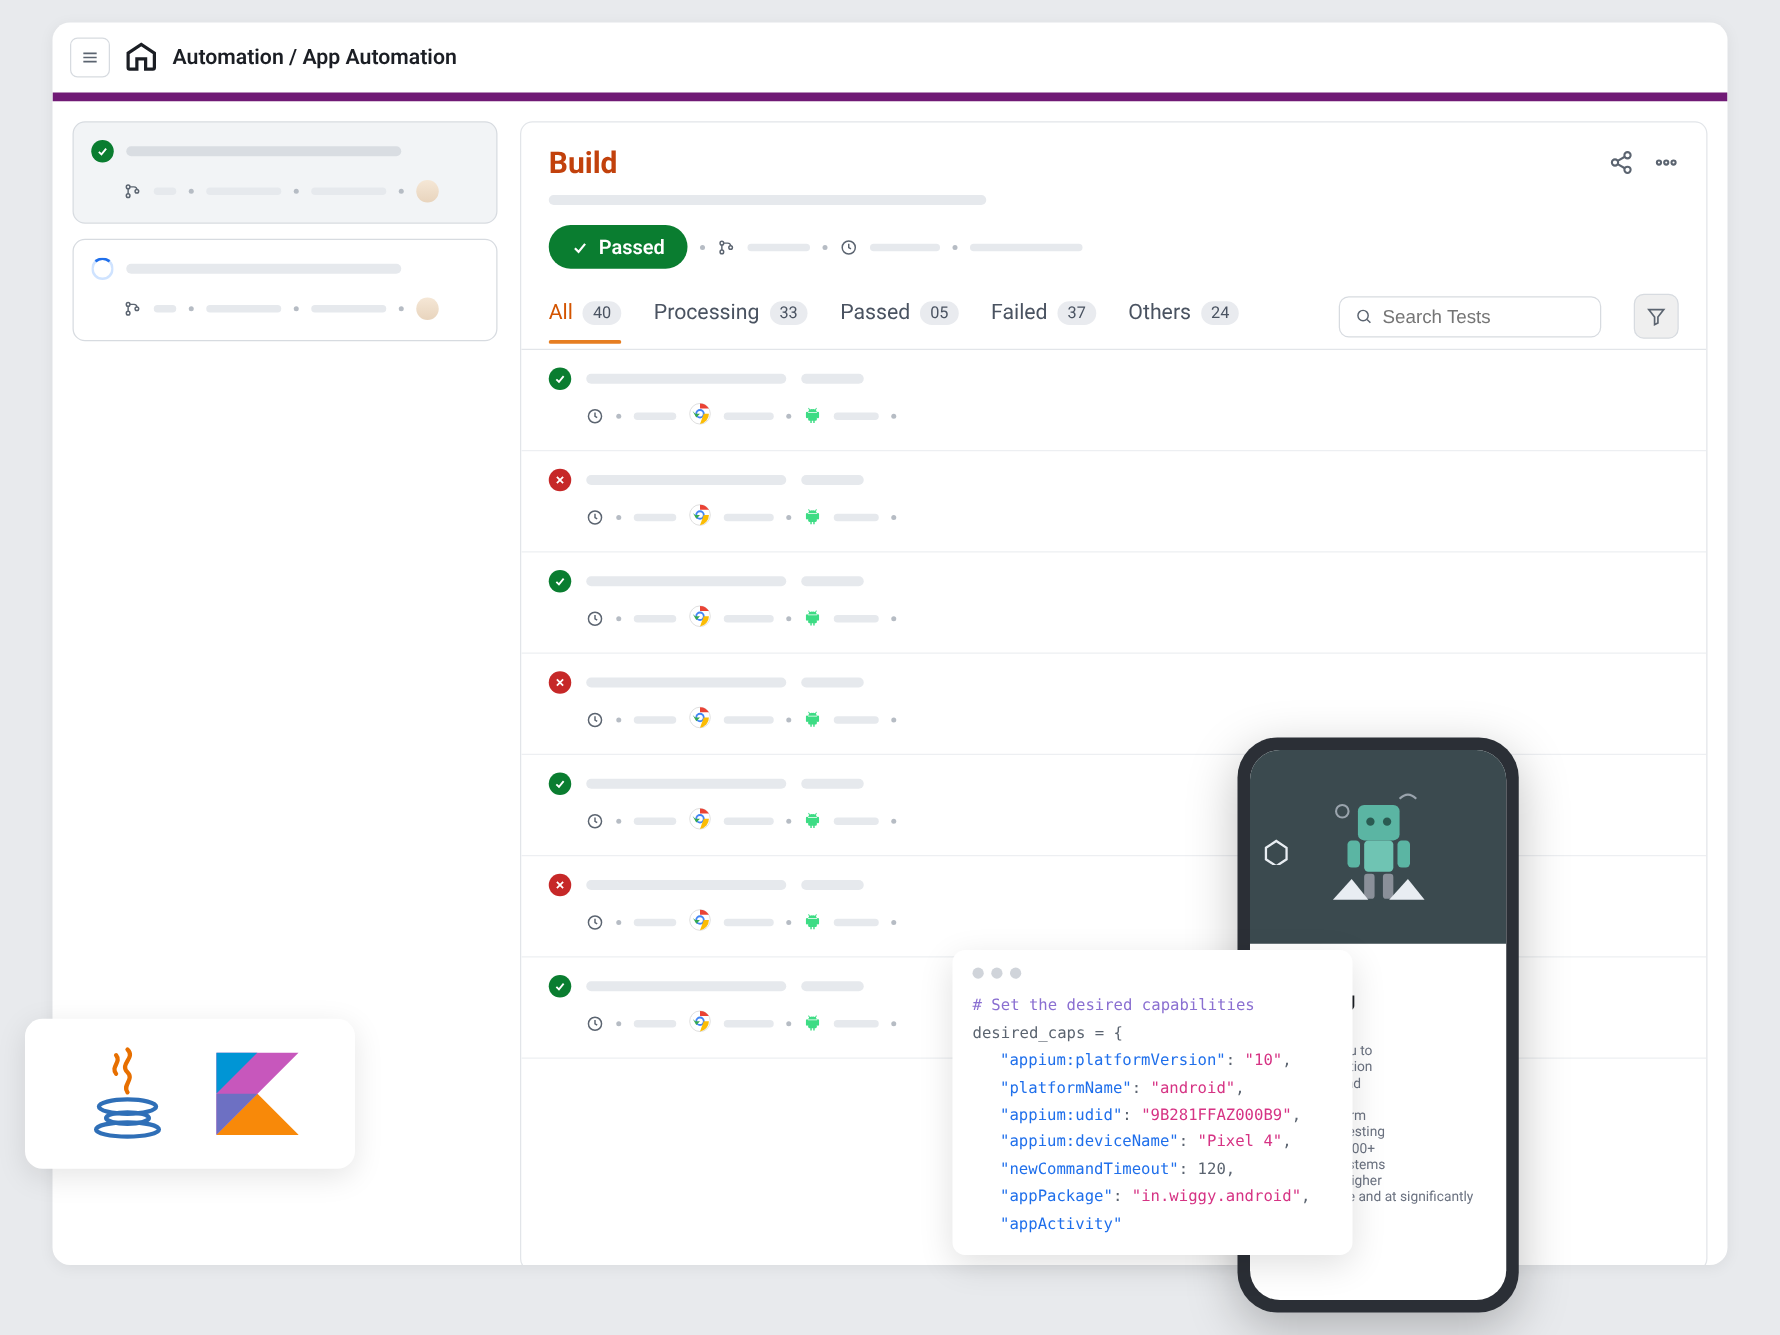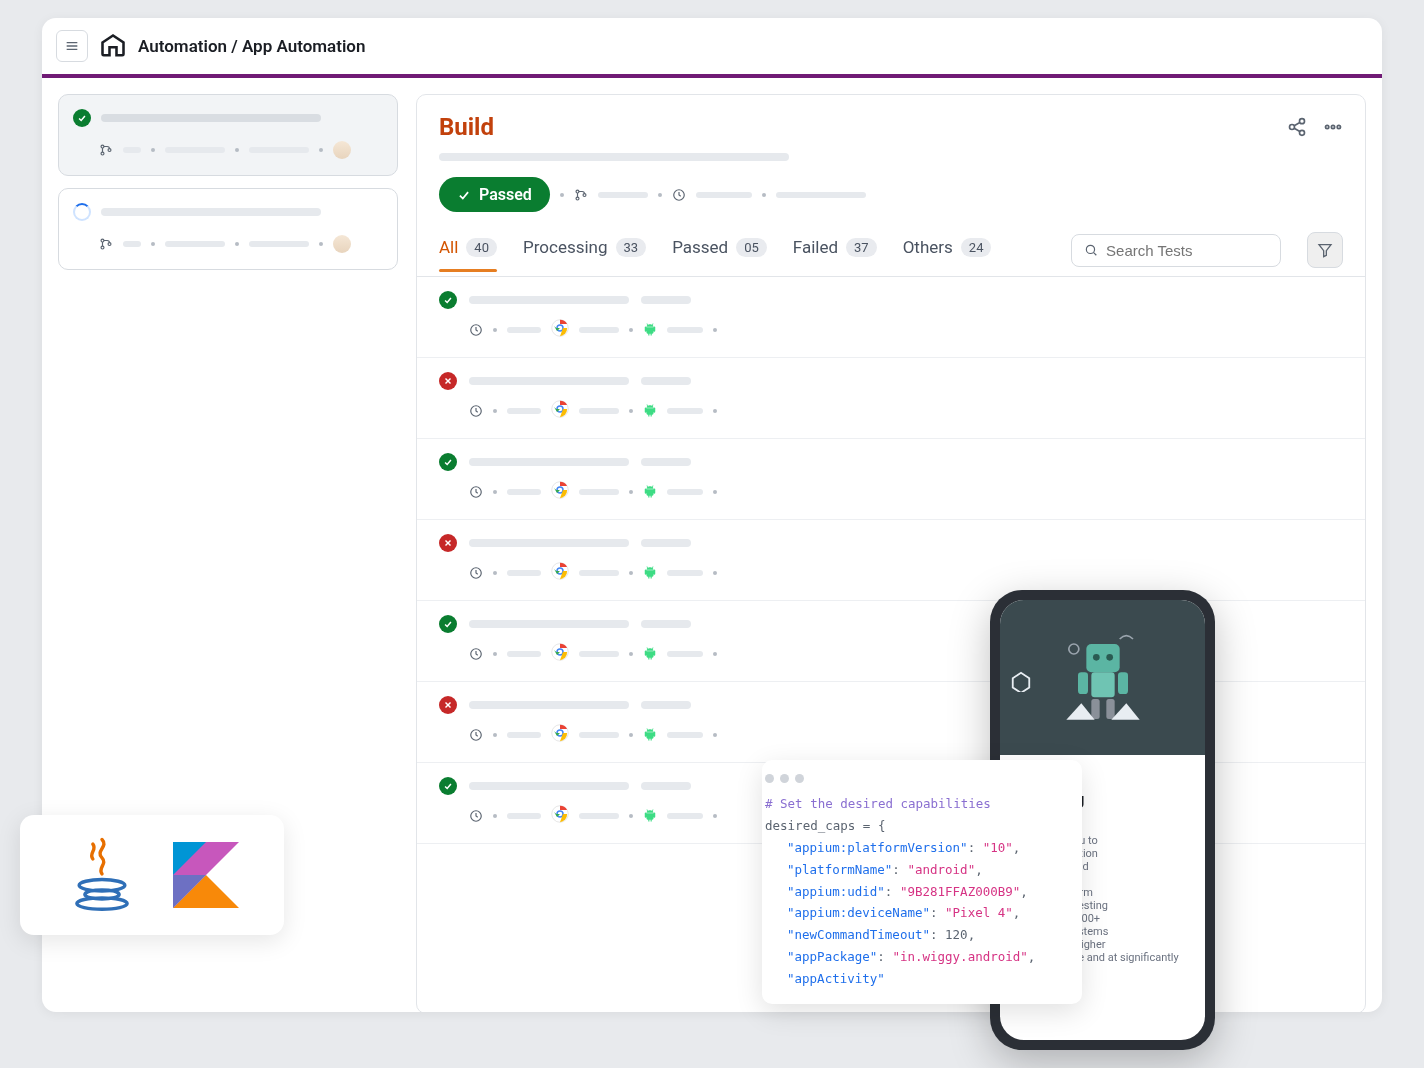--- a/index.html
+++ b/index.html
@@ -19,21 +19,21 @@
   height: 994px;
   background: #fff;
   border-radius: 14px;
   box-shadow: 0 2px 12px rgba(0,0,0,0.06);
   overflow: hidden;
 }
 .header {
   display: flex;
   align-items: center;
   padding: 12px 14px;
-  border-bottom: 4px solid #701a75;
+  border-bottom: 7px solid #701a75;
 }
 .menu-btn {
   width: 32px;
   height: 32px;
   border: 1px solid #d7dbe0;
   border-radius: 6px;
   background: #fff;
   display: flex;
   align-items: center;
   justify-content: center;
@@ -264,21 +264,21 @@
 
 
 .code-card {
   position:absolute;
   left:762px;
   top:760px;
   width:320px;
   background:#fff;
   border-radius:10px;
   box-shadow:0 8px 28px rgba(0,0,0,0.12);
-  padding:14px 3px;
+  padding:14px 16px;
   font-family: "SF Mono", Menlo, Consolas, monospace;
   font-size:12.5px;
   line-height:1.75;
   color:#5b6470;
 }
 .traffic { display:flex;gap:6px;margin-bottom:10px; }
 .traffic span{width:9px;height:9px;border-radius:50%;background:#d0d4da;}
 .c-comment{color:#8a6fd1;}
 .c-key{color:#1f6feb;}
 .c-str{color:#d63384;}

